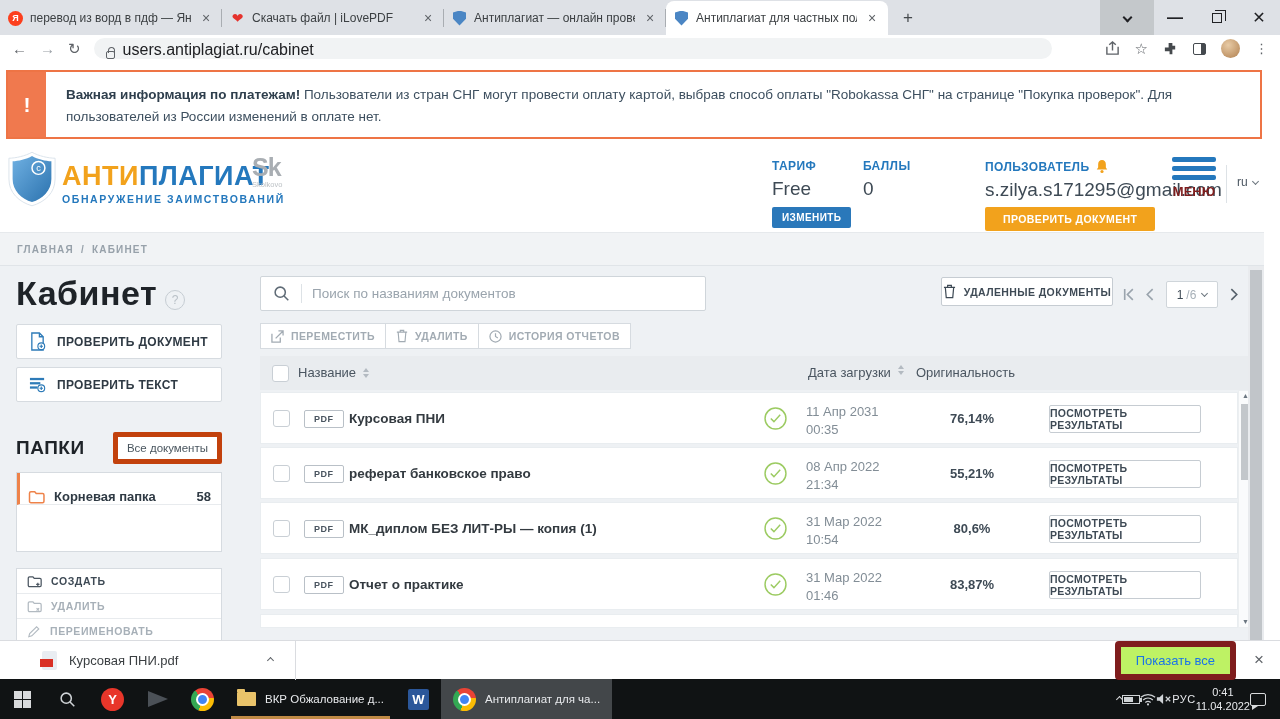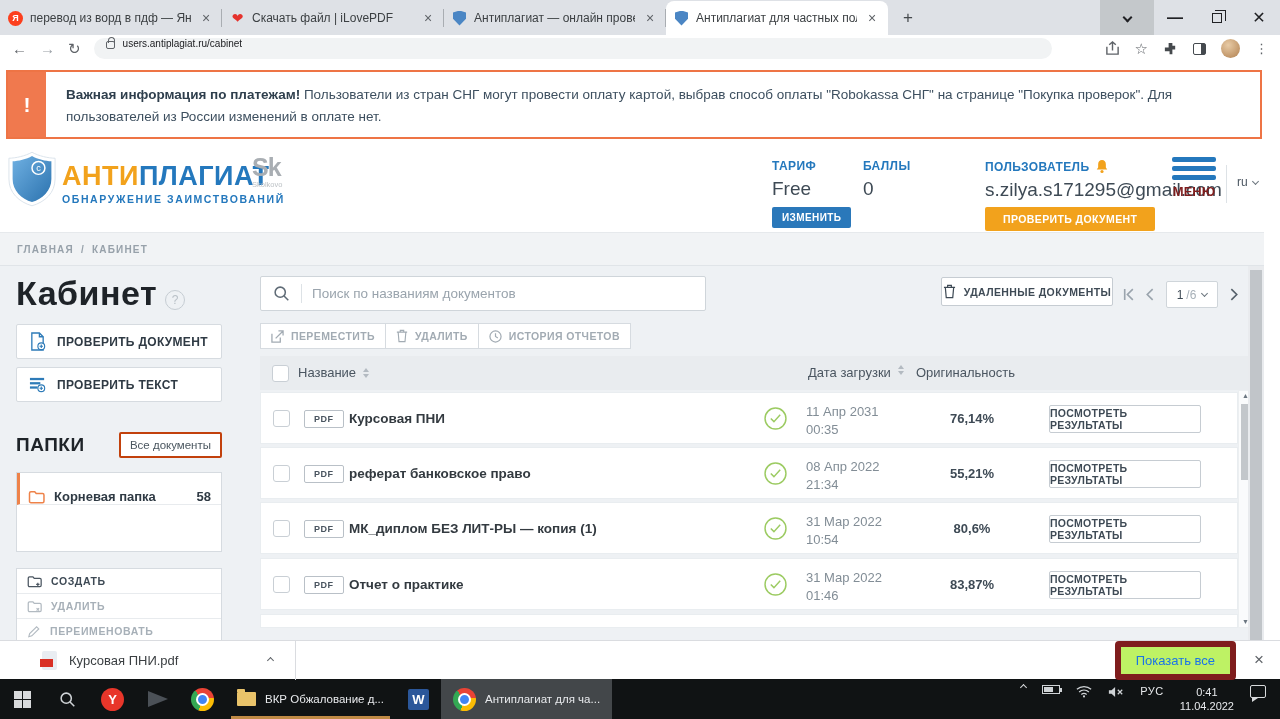--- a/index.html
+++ b/index.html
@@ -22,21 +22,21 @@
 .wc-chevbox{width:54px;background:#c4c8cb}
 .chv{display:inline-block;width:7px;height:7px;border-right:2px solid currentColor;border-bottom:2px solid currentColor}
 .chv.down{transform:rotate(45deg)}.chv.up{transform:rotate(-135deg)}
 .chv.sm{width:5px;height:5px;border-width:1.5px}
 .wc-min{font-weight:bold}
 .restore{width:10px;height:10px;border:1px solid #202124;position:relative;background:#dee1e6}
 .restore::before{content:'';position:absolute;left:2px;top:-4px;width:10px;height:10px;border:1px solid #202124;border-left:none;border-bottom:none}
 .addressbar{position:absolute;left:0;top:35px;width:1280px;height:27px;background:#fff;display:flex;align-items:center;padding:0 12px;gap:13px;z-index:3}
 .nav-ic{font-size:15px;color:#5f6368}
 .nav-ic.dis{color:#9aa0a6}
-.urlpill{width:958px;height:21px;background:#f1f3f4;border-radius:11px;display:flex;align-items:flex-start;gap:8px;padding:0 12px;font-size:10px;color:#202124}
+.urlpill{width:958px;height:21px;background:#f1f3f4;border-radius:11px;display:flex;align-items:flex-end;gap:8px;padding:0 12px;font-size:16px;color:#202124}
 .lock-icon{width:9px;height:8px;border:1.4px solid #5f6368;border-radius:2px;position:relative;margin-top:3px}
 .lock-icon::before{content:'';position:absolute;left:1px;top:-5px;width:5px;height:5px;border:1.4px solid #5f6368;border-bottom:none;border-radius:4px 4px 0 0}
 .abar-right{margin-left:auto;display:flex;align-items:center;gap:15px}
 .star{color:#5f6368;font-size:15px}
 .panel-ic{width:13px;height:12px;border:1.6px solid #454a4f;border-radius:2px;position:relative}
 .panel-ic::after{content:'';position:absolute;right:0;top:0;bottom:0;width:4px;background:#454a4f}
 .avatar{width:19px;height:19px;border-radius:50%;background:radial-gradient(circle at 38% 32%,#e8cba6,#b07f4e)}
 .kebab{color:#5f6368;font-size:13px;letter-spacing:0}
 
 .page{position:absolute;left:0;top:62px;width:1280px;height:578px;background:#fff}
@@ -71,21 +71,21 @@
 .main{position:absolute;left:0;top:204px;width:1264px;height:374px;background:#eef1f4;overflow:hidden}
 
 .sidebar{position:absolute;left:16px;top:0;width:206px;height:100%}
 .cab-title-row{position:absolute;left:0;top:8px;display:flex;align-items:flex-start;gap:8px}
 .cab-title{font-size:34px;font-weight:bold;color:#1e2328;letter-spacing:.5px}
 .help-circle{width:20px;height:20px;border:1px solid #c6cdd3;border-radius:50%;color:#b9c0c7;font-size:12px;display:flex;align-items:center;justify-content:center;margin-top:16px}
 .side-btn{position:absolute;left:0;width:206px;height:35px;background:#fff;border:1px solid #d6dbe0;border-radius:2px;display:flex;align-items:center;gap:11px;padding:0 12px;font-size:12px;font-weight:bold;color:#2f3a44;letter-spacing:.3px}
 .btn-doc{top:58px}.btn-txt{top:101px}
 .folders-head{position:absolute;left:0;top:166px;width:206px;display:flex;align-items:center;justify-content:space-between}
 .folders-title{font-size:19px;font-weight:bold;color:#1e2328;letter-spacing:.5px}
-.btn-alldocs{background:#fff;border:2px solid #c2410c;border-radius:2px;font-size:11.5px;color:#4a565f;padding:5px 9px}
+.btn-alldocs{background:#fff;border:5px solid #c2410c;border-radius:2px;font-size:11.5px;color:#4a565f;padding:5px 9px}
 .folder-box{position:absolute;left:0;top:206px;width:206px;height:80px;background:#fff;border:1px solid #d6dbe0}
 .folder-row{height:32px;display:flex;align-items:flex-end;gap:9px;padding:0 10px 0 8px;border-bottom:1px solid #e8ebee;border-left:3px solid #ee8249;font-size:13px;font-weight:bold;color:#2f3a44}
 .folder-count{margin-left:auto}
 .folder-actions{position:absolute;left:0;top:302px;width:206px;background:#fff;border:1px solid #d6dbe0}
 .fa-row{height:25px;display:flex;align-items:center;gap:9px;padding:0 10px;font-size:10.5px;font-weight:bold;letter-spacing:.6px;border-bottom:1px solid #e8ebee}
 .fa-dark{color:#3e4a55}.fa-gray{color:#a7b0b8}
 
 .content{position:absolute;left:260px;top:0;width:995px;height:100%}
 .searchbox{position:absolute;left:0;top:10px;width:446px;height:35px;background:#fff;border:1px solid #cfd5da;border-radius:2px;display:flex;align-items:center}
 .search-ic-wrap{width:40px;display:flex;align-items:center;justify-content:center}
@@ -143,21 +143,21 @@
 .tb-yandex{width:23px;height:23px;border-radius:50%;background:#e8362a;color:#fff;font-weight:bold;font-size:13px;display:flex;align-items:center;justify-content:center}
 .tb-appdark{width:0;height:0;border-top:8px solid transparent;border-bottom:8px solid transparent;border-left:20px solid #4b5157}
 .chrome{width:23px;height:23px;border-radius:50%;background:conic-gradient(from -40deg,#ea4335 0 120deg,#fbbc05 120deg 240deg,#34a853 240deg 360deg);position:relative;flex:none}
 .chrome::after{content:'';position:absolute;left:50%;top:50%;width:9px;height:9px;margin:-6.5px 0 0 -6.5px;border-radius:50%;background:#4285f4;border:2px solid #fff}
 .task-item{height:40px;display:flex;align-items:center;gap:9px;padding:0 12px;font-size:11.5px;color:#e8eaed;position:relative;flex:none}
 .task-folder-ic{width:19px;height:14px;background:#e9c36a;border-radius:1px;position:relative}
 .task-folder-ic::before{content:'';position:absolute;left:0;top:-3px;width:8px;height:3px;background:#e9c36a;border-radius:1px 1px 0 0}
 .task-underline::after{content:'';position:absolute;left:6px;right:6px;bottom:0;height:3px;background:#c08a45}
 .tb-word{width:21px;height:21px;background:#2b579a;border-radius:2px;color:#fff;font-weight:bold;font-size:13px;display:flex;align-items:center;justify-content:center}
 .task-active{background:#43474a}
-.tray{margin-left:auto;display:flex;align-items:flex-start;gap:16px;padding-right:14px}
+.tray{margin-left:auto;display:flex;align-items:center;padding-right:14px}
 .tray .chv{color:#d8dadc}
 .batt{width:18px;height:9px;border:1px solid #cfd3d6;position:relative}
 .batt::before{content:'';position:absolute;left:1px;top:1px;bottom:1px;width:9px;background:#cfd3d6}
 .batt::after{content:'';position:absolute;right:-3px;top:2px;width:2px;height:4px;background:#cfd3d6}
 .tray-lang{font-size:11px;letter-spacing:.5px}
 .tray-time{font-size:11px;text-align:center;line-height:1.3}
 .bubble{width:16px;height:13px;border:1.5px solid #d8dadc;border-radius:2px;position:relative}
 .bubble::after{content:'';position:absolute;left:1px;bottom:-5px;width:0;height:0;border-top:4px solid #d8dadc;border-right:6px solid transparent}
 svg{display:block}
 </style>

